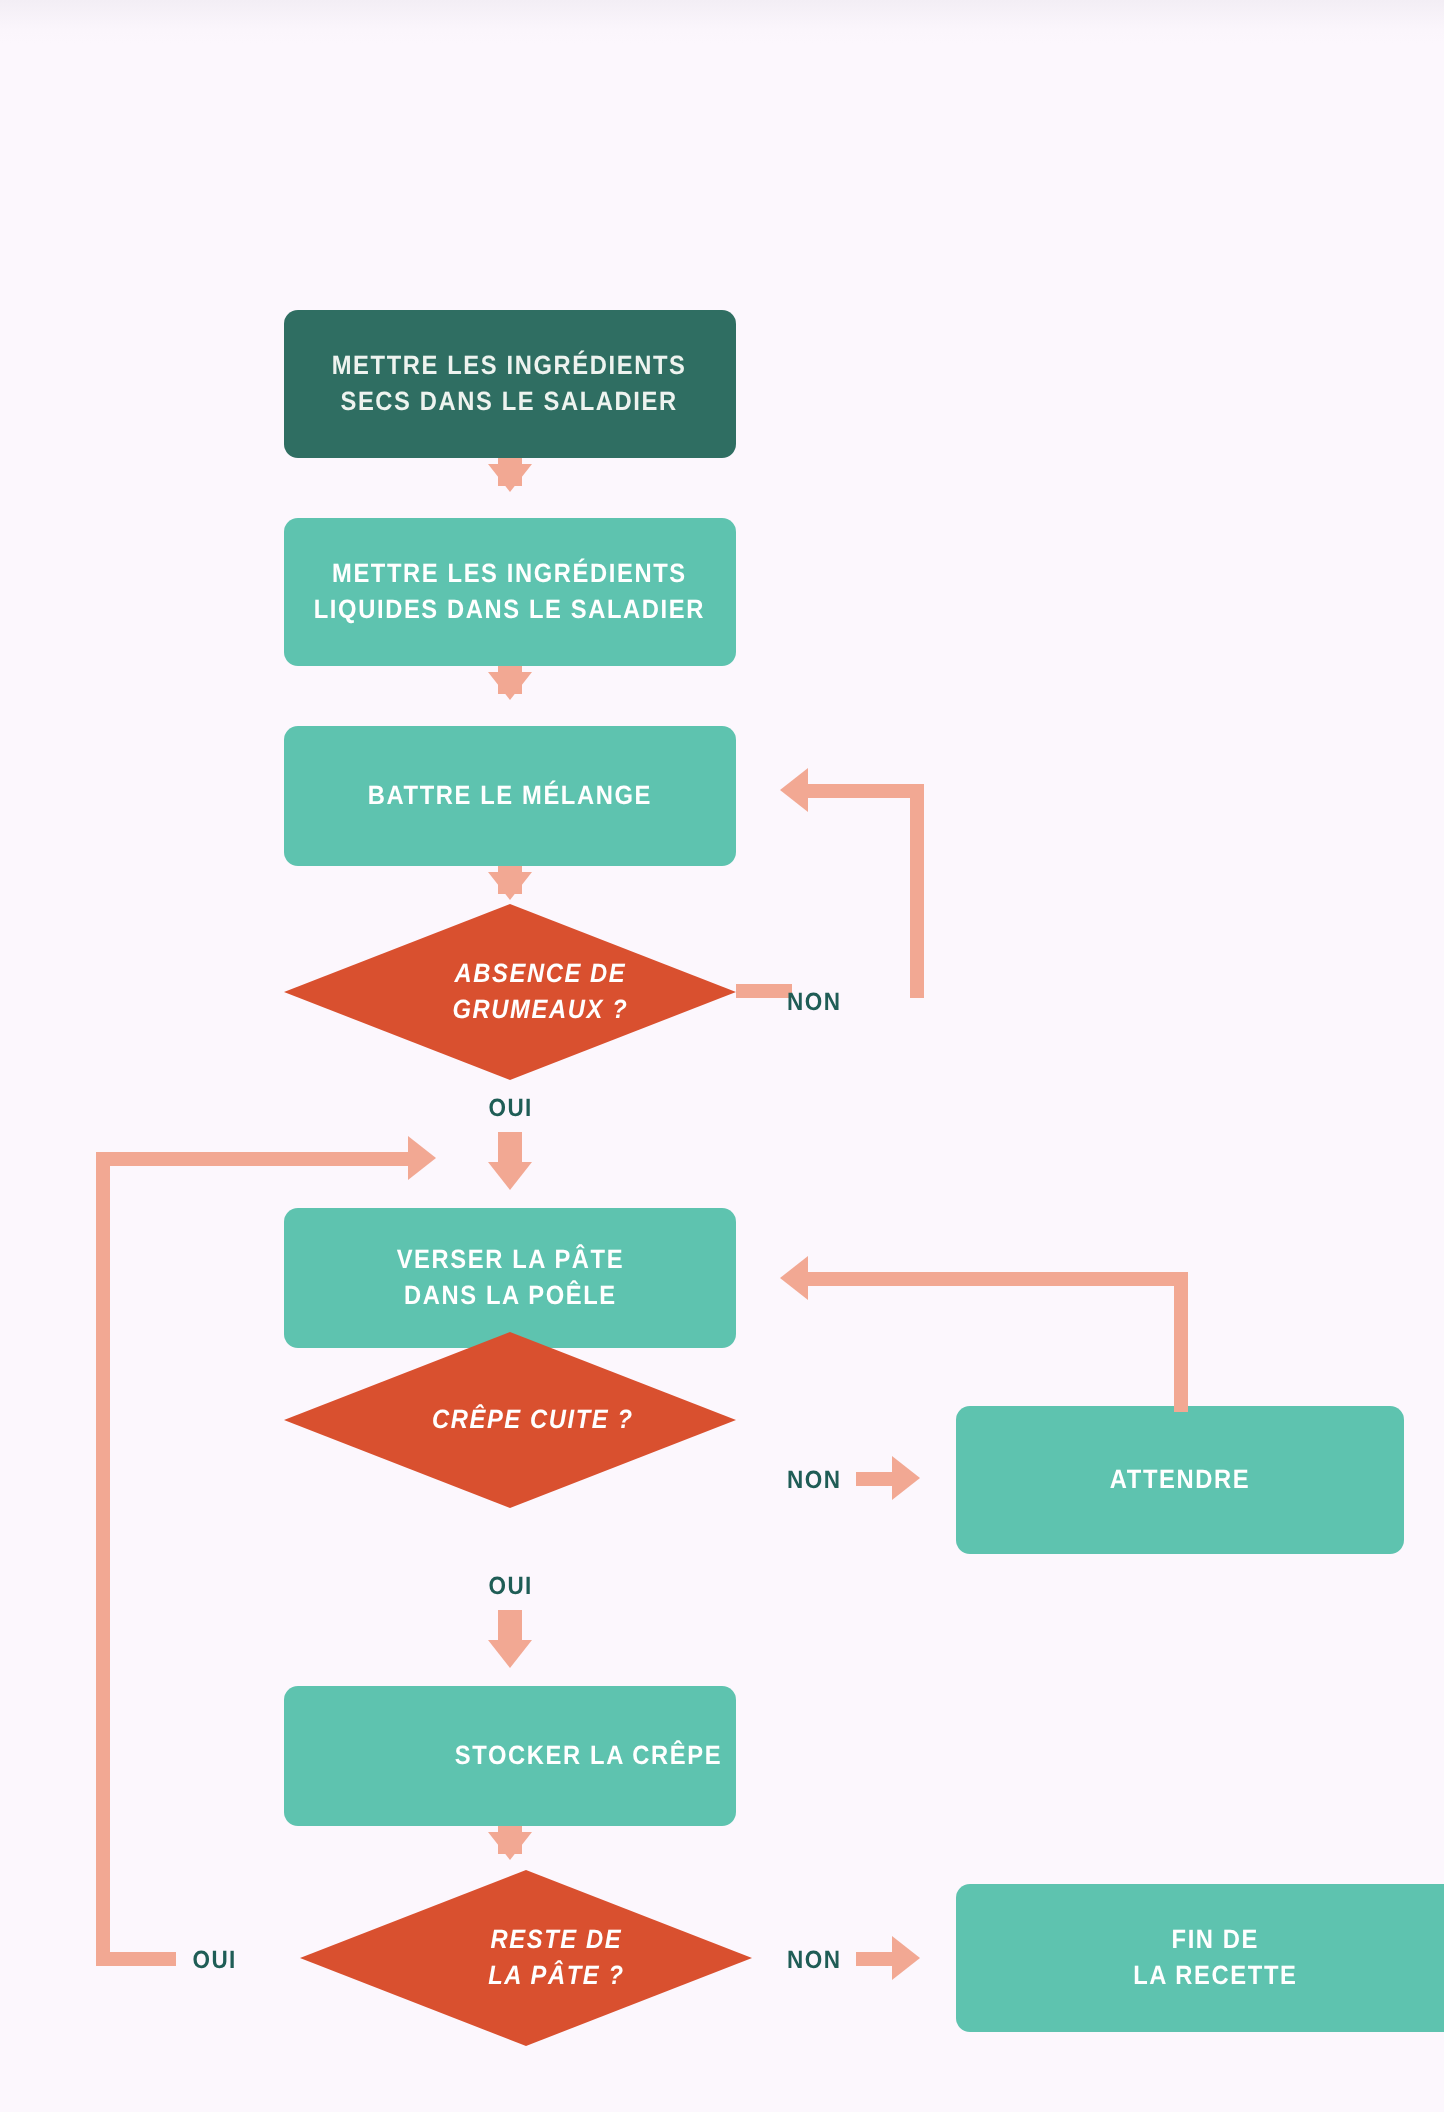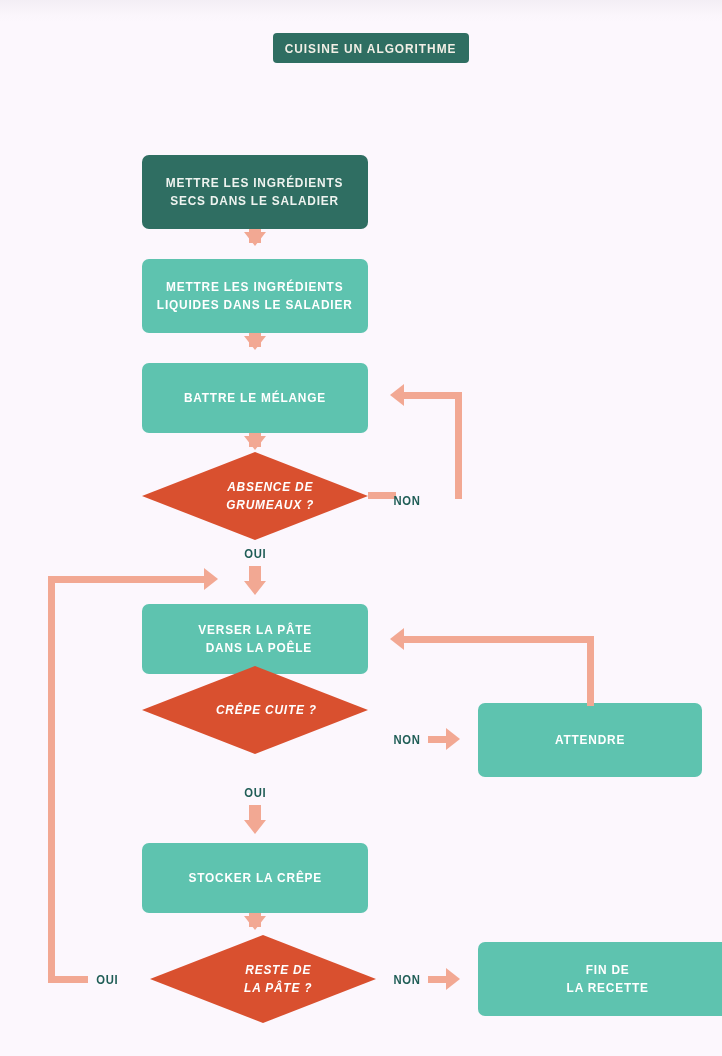--- a/index.html
+++ b/index.html
@@ -136,23 +136,20 @@
     white-space: nowrap;
   }
 </style>
 </head>
 <body>
 
 <div id="canvas">
 
   <div class="top-band"></div>
 
-  <div class="title-chip">
-    <span class="txt">CUISINE UN ALGORITHME</span>
-  </div>
 
   <div class="node dark" style="left:142px; top:155px; width:226px; height:74px;">
     <span class="label">METTRE LES INGRÉDIENTS
 SECS DANS LE SALADIER</span>
   </div>
 
   <div class="seg" style="left:249px; top:229px; width:12px; height:14px;"></div>
   <div class="arrow-down" style="left:244px; top:232px;"></div>
 
   <div class="node light" style="left:142px; top:259px; width:226px; height:74px;">
@@ -180,21 +177,21 @@
   <div class="seg" style="left:455px; top:492px; width:7px; height:7px;"></div>
   <div class="seg" style="left:455px; top:392px; width:7px; height:104px;"></div>
   <div class="seg" style="left:404px; top:392px; width:58px; height:7px;"></div>
   <div class="arrow-left" style="left:390px; top:384px;"></div>
   <span class="edge-label" style="left:392px; top:494px;">NON</span>
 
   <span class="edge-label" style="left:243px; top:547px;">OUI</span>
   <div class="seg" style="left:249px; top:566px; width:12px; height:18px;"></div>
   <div class="arrow-down" style="left:244px; top:581px;"></div>
 
-  <div class="node light" style="left:142px; top:604px; width:226px; height:70px;text-align:right;">
+  <div class="node light" style="left:142px; top:604px; width:226px; height:70px;">
     <span class="label">VERSER LA PÂTE
 DANS LA POÊLE</span>
   </div>
 
   <div class="seg" style="left:249px; top:674px; width:12px; height:14px;"></div>
   <div class="arrow-down" style="left:244px; top:677px;"></div>
 
   <div class="diamond-wrap" style="left:142px; top:666px; width:226px; height:88px;">
     <div class="diamond-shape"></div>
     <span class="label" style="padding-left:12px;">CRÊPE CUITE ?</span>
@@ -209,21 +206,21 @@
   </div>
 
   <div class="seg" style="left:587px; top:636px; width:7px; height:70px;"></div>
   <div class="seg" style="left:404px; top:636px; width:190px; height:7px;"></div>
   <div class="arrow-left" style="left:390px; top:628px;"></div>
 
   <span class="edge-label" style="left:243px; top:786px;">OUI</span>
   <div class="seg" style="left:249px; top:805px; width:12px; height:18px;"></div>
   <div class="arrow-down" style="left:244px; top:820px;"></div>
 
-  <div class="node light" style="left:142px; top:843px; width:226px; height:70px;">
+  <div class="node light" style="left:142px; top:843px; width:226px; height:70px;justify-content:flex-end;">
     <span class="label">STOCKER LA CRÊPE</span>
   </div>
 
   <div class="seg" style="left:249px; top:913px; width:12px; height:14px;"></div>
   <div class="arrow-down" style="left:244px; top:916px;"></div>
 
   <div class="diamond-wrap" style="left:150px; top:935px; width:226px; height:88px;">
     <div class="diamond-shape"></div>
     <span class="label" style="padding-left:16px;">RESTE DE
 LA PÂTE ?</span>

